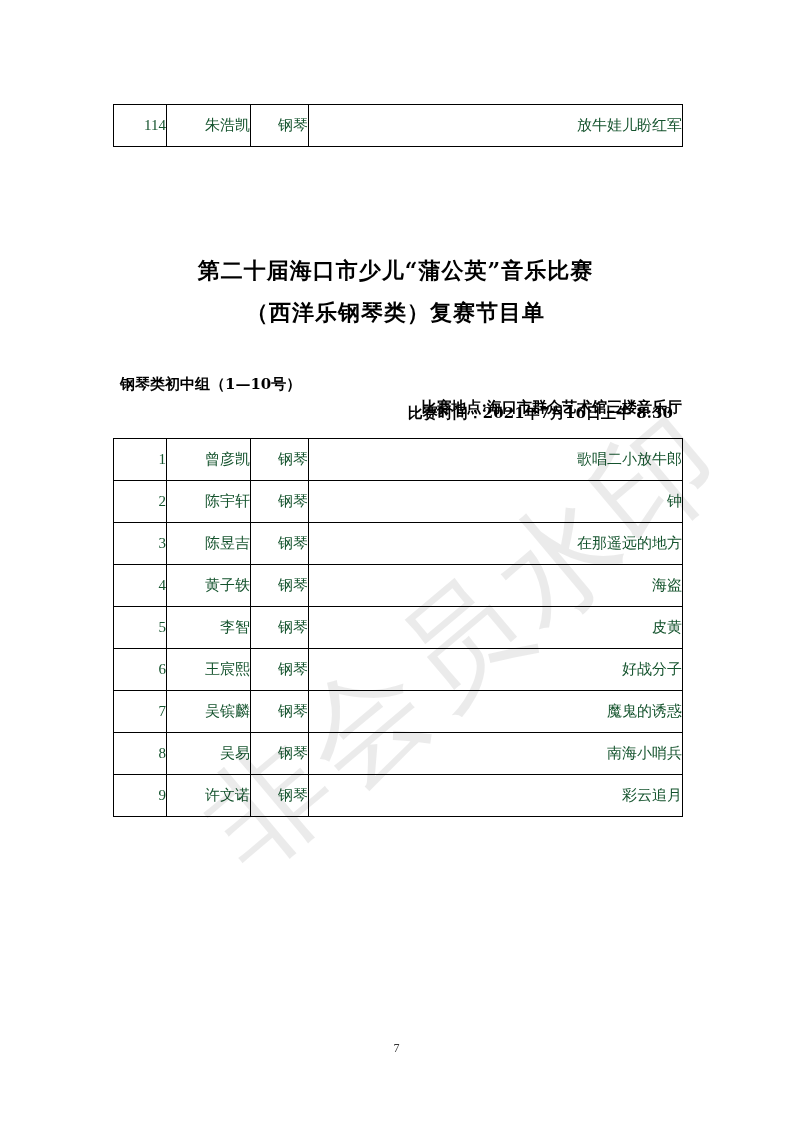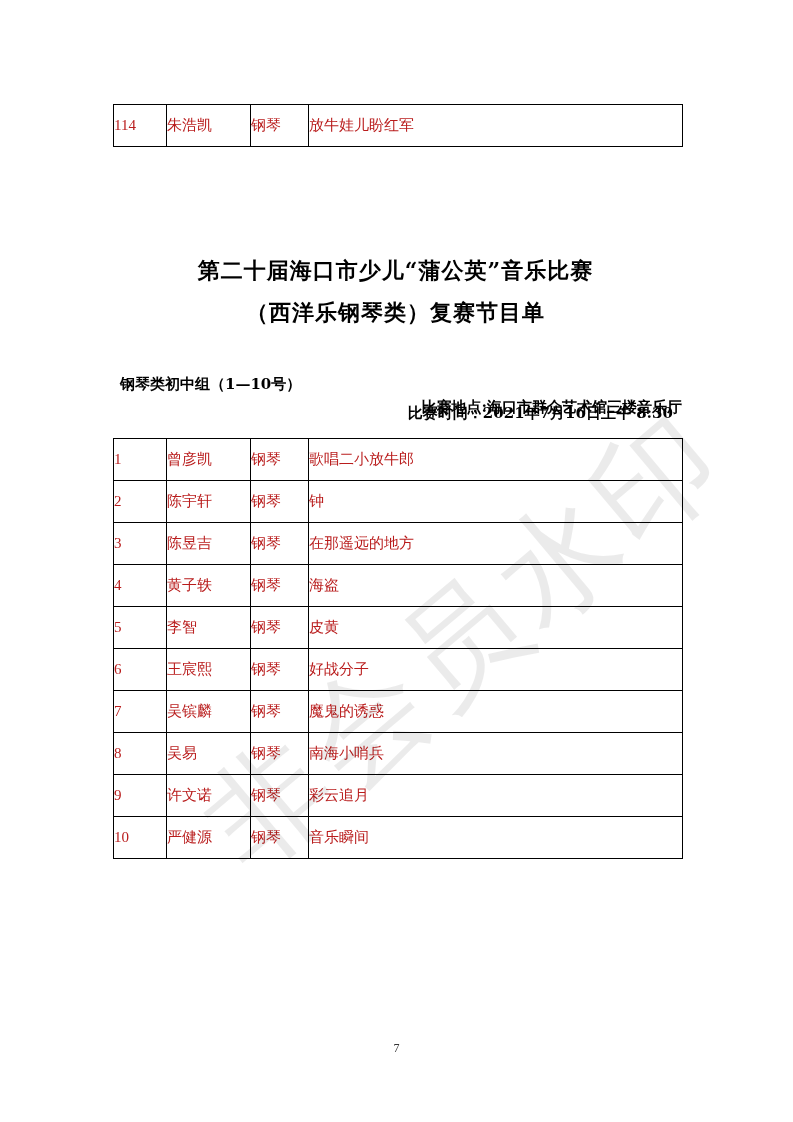--- a/index.html
+++ b/index.html
@@ -7,22 +7,22 @@
       width: 793px; height: 1122px; position: relative; overflow: hidden;
       background: #ffffff; color: #000;
       font-family: "DejaVu Sans", "Liberation Sans", sans-serif;
     }
     table.grid {
       position: absolute; left: 113px; width: 569px;
       border-collapse: collapse; table-layout: fixed;
     }
     table.grid td {
       border: 1px solid #000; height: 41px; padding: 0;
-      text-align: left; vertical-align: middle;
-      font-size: 15px; color: #b91c1c;
+      text-align: right; vertical-align: middle;
+      font-size: 15px; color: #14532d;
     }
     table.grid td.num { font-family: "Liberation Serif", "DejaVu Serif", serif; font-size: 15px; }
     table.grid tr.head td { font-size: 18px; }
     col.c1 { width: 53px; } col.c2 { width: 84px; } col.c3 { width: 58px; } col.c4 { width: 374px; }
     #top-table { top: 104px; }
     #main-table { top: 438px; }
     .title {
       position: absolute; left: 0; width: 775px; text-align: center;
       font-family: "DejaVu Serif", "Liberation Serif", serif; font-weight: bold;
       font-size: 22px; letter-spacing: 1px; margin-left: 8px;
@@ -129,24 +129,18 @@
       <td>吴易</td>
       <td>钢琴</td>
       <td>南海小哨兵</td>
     </tr>
     <tr>
       <td class="num">9</td>
       <td>许文诺</td>
       <td>钢琴</td>
       <td>彩云追月</td>
     </tr>
-    <tr>
-      <td class="num">10</td>
-      <td>严健源</td>
-      <td>钢琴</td>
-      <td>音乐瞬间</td>
-    </tr>
   </tbody>
 </table>
 
 <div id="watermark">非会员水印</div>
 
 <div id="page-number">7</div>
 
 </body></html>

